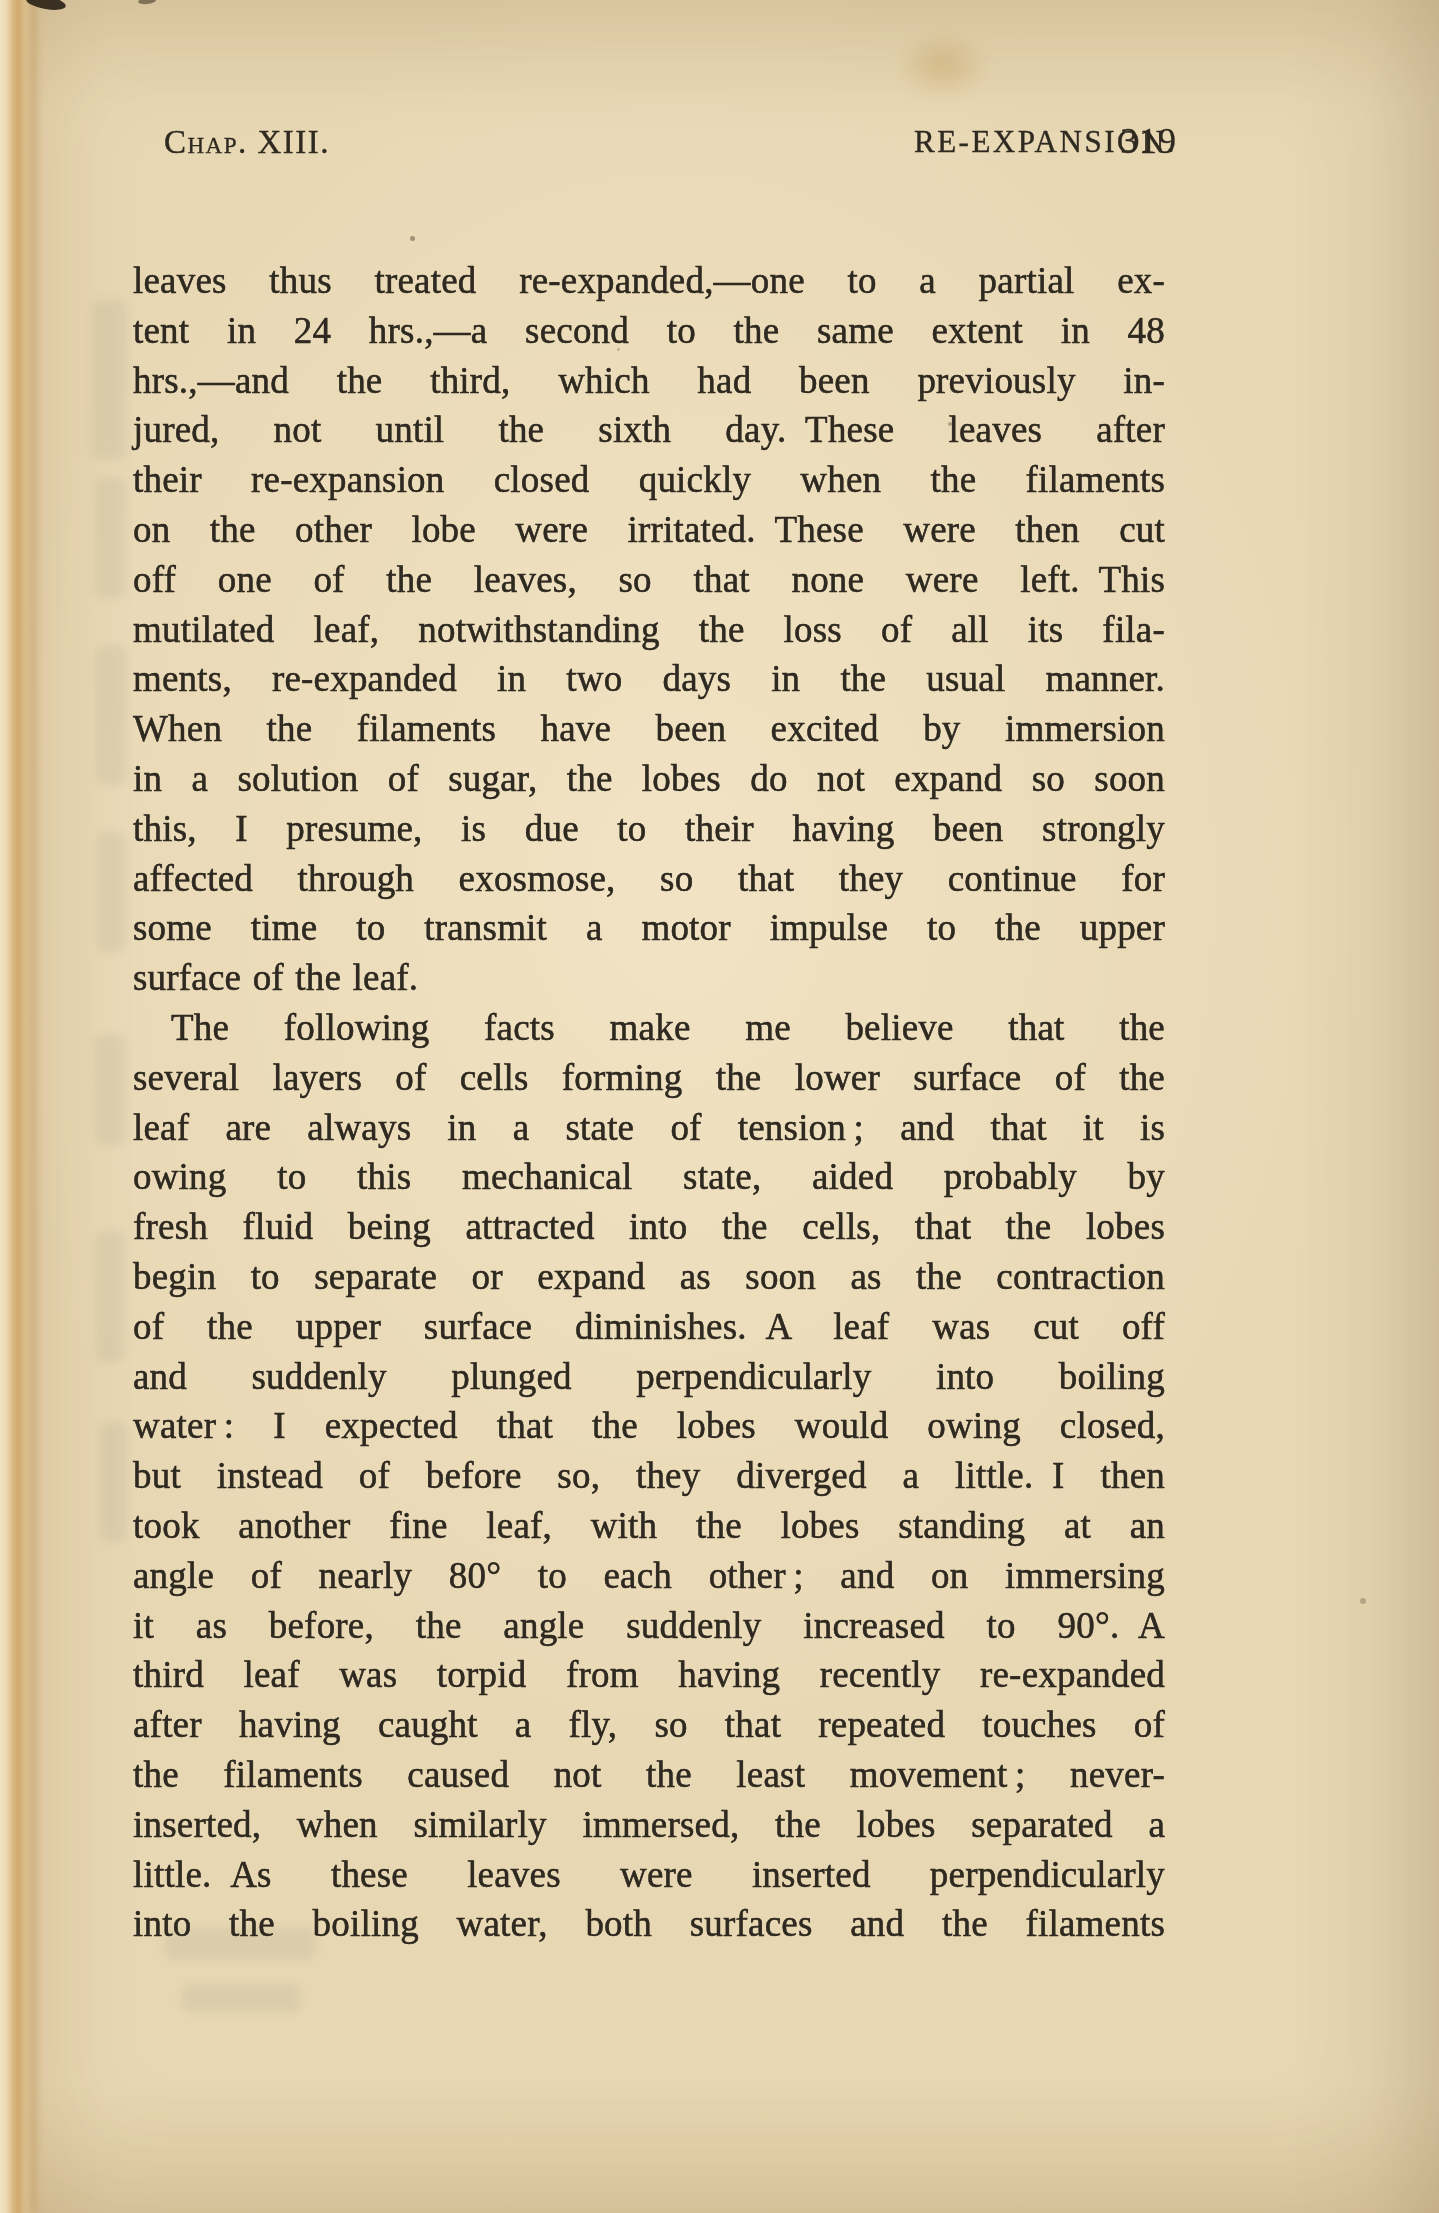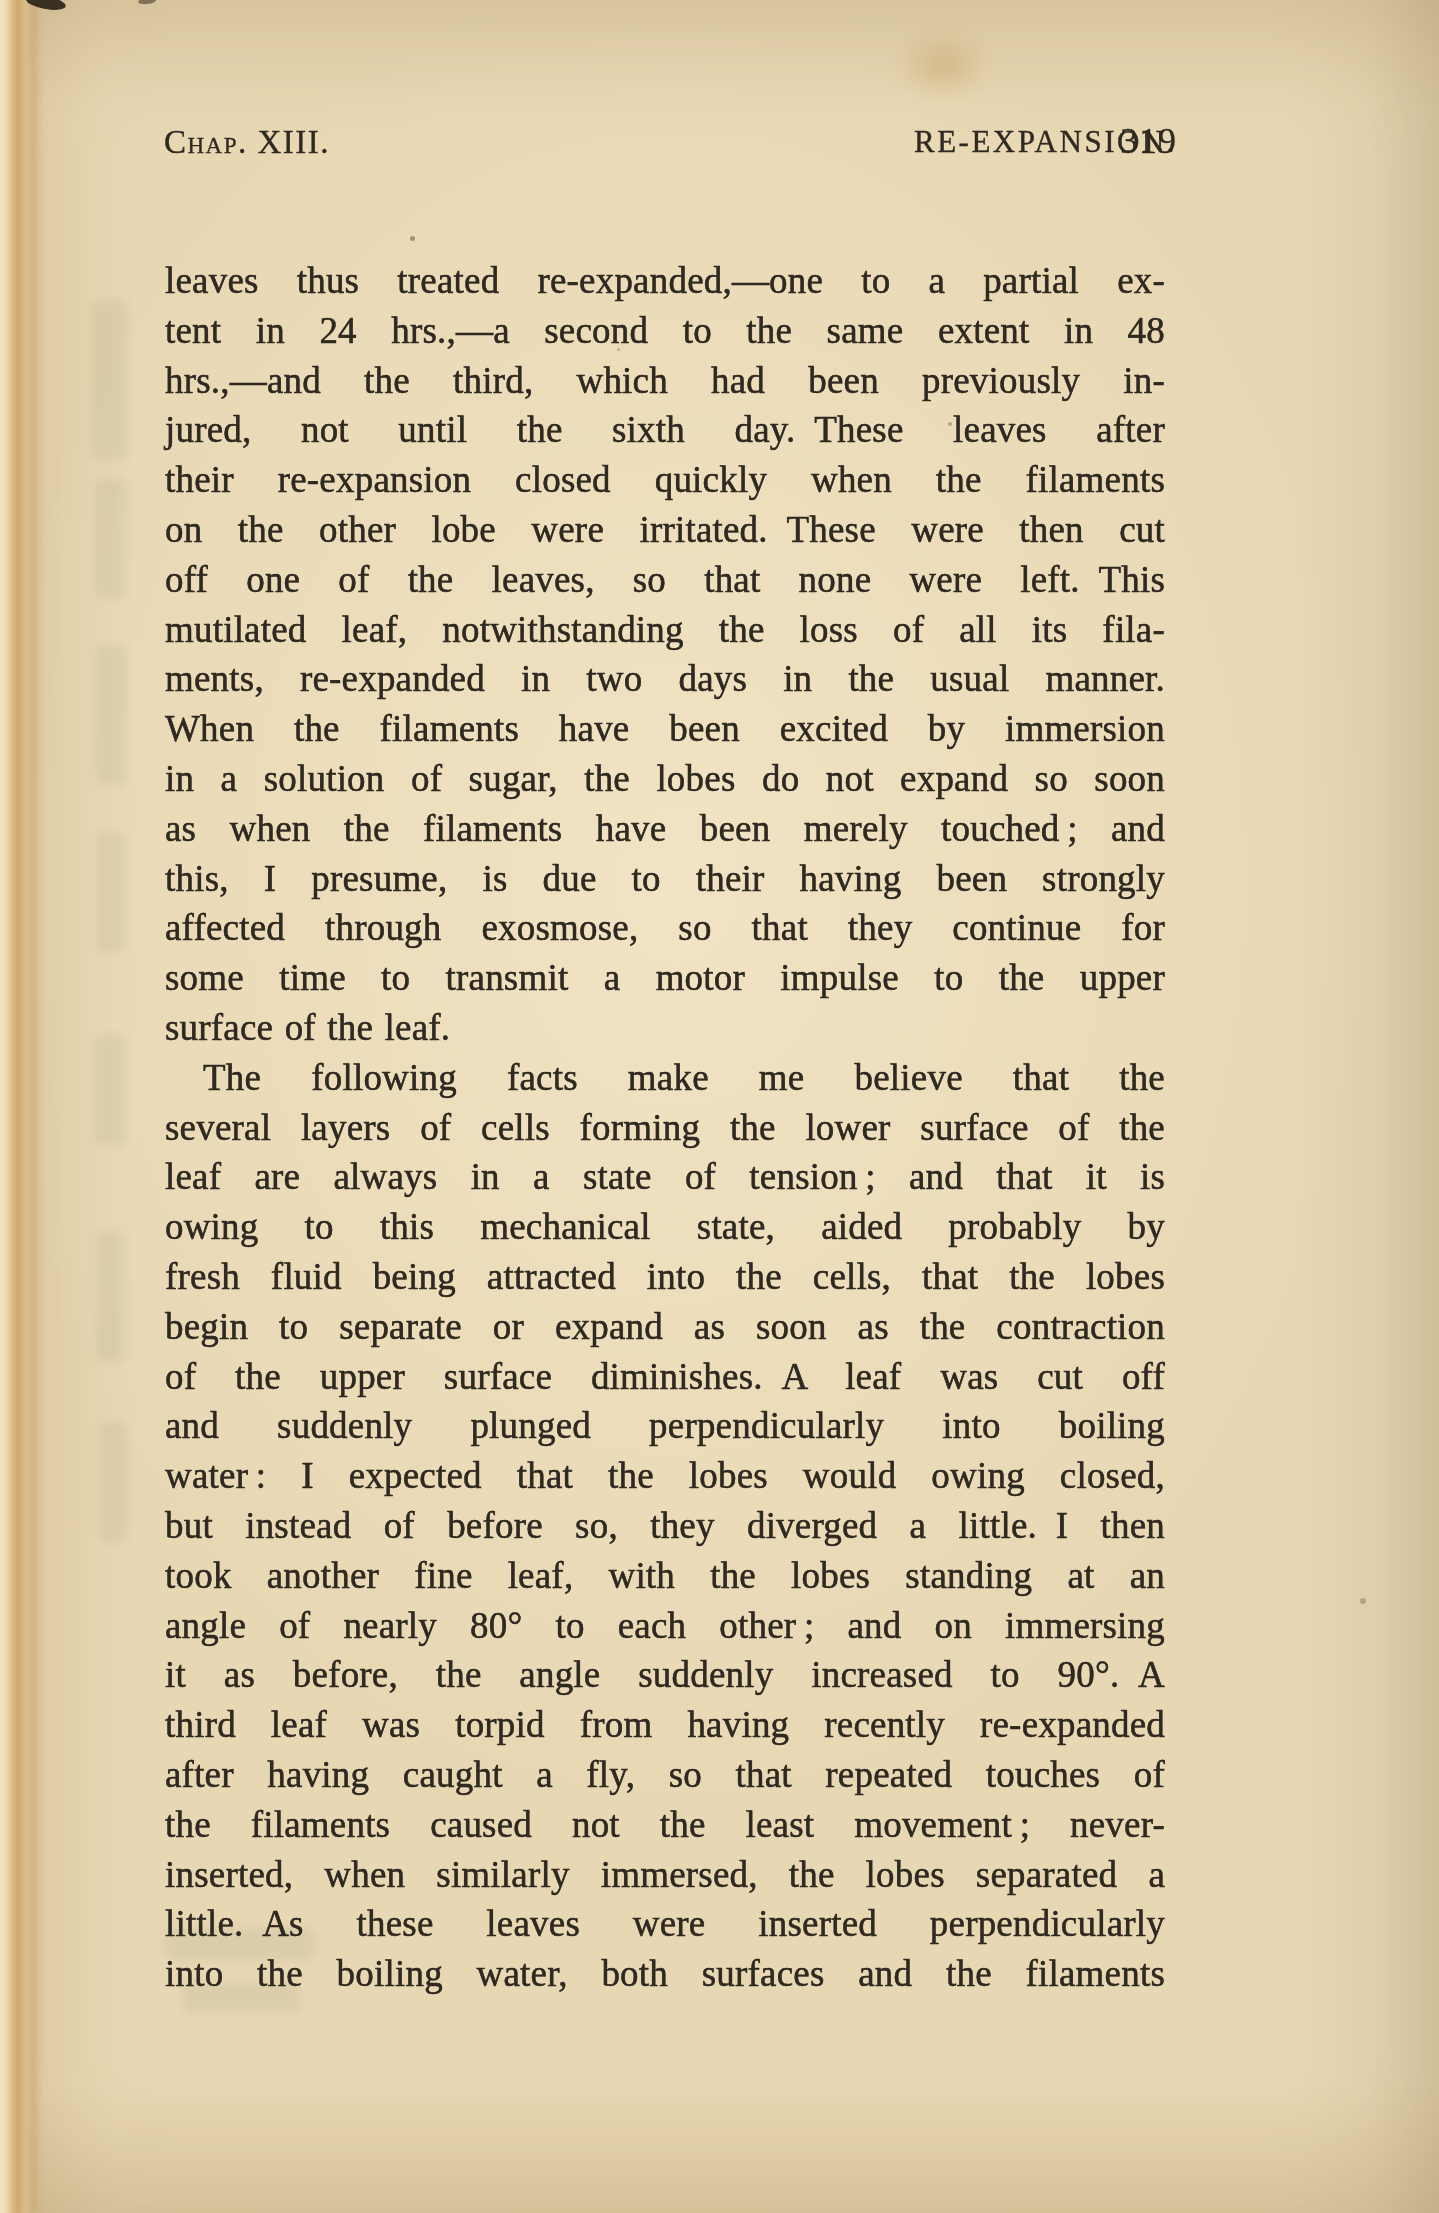--- a/index.html
+++ b/index.html
@@ -78,21 +78,21 @@
     -webkit-text-stroke:0.3px currentColor;
   }
 
   .textblock{
     position:absolute;left:133px;top:256px;width:1032px;
     font-size:37px;line-height:49.8px;
     letter-spacing:0.2px;word-spacing:2px;
     -webkit-text-stroke:0.45px currentColor;
     text-shadow:0 0 0.6px rgba(47,42,33,0.55);
   }
-  .line{height:49.8px;white-space:normal;margin-left:32px;}
+  .line{height:49.8px;white-space:normal;}
   .line.just{text-align:justify;text-align-last:justify;}
   .line.indent{text-indent:38px;}
 </style>
 </head>
 <body>
 
 <div class="page">
   <div class="edge-left"></div>
   <div class="crease"></div>
   <div class="corner-mark"></div>
@@ -126,21 +126,20 @@
         <div class="line just">tent in 24 hrs.,—a second to the same extent in 48</div>
         <div class="line just">hrs.,—and the third, which had been previously in-</div>
         <div class="line just">jured, not until the sixth day. These leaves after</div>
         <div class="line just">their re-expansion closed quickly when the filaments</div>
         <div class="line just">on the other lobe were irritated. These were then cut</div>
         <div class="line just">off one of the leaves, so that none were left. This</div>
         <div class="line just">mutilated leaf, notwithstanding the loss of all its fila-</div>
         <div class="line just">ments, re-expanded in two days in the usual manner.</div>
         <div class="line just">When the filaments have been excited by immersion</div>
         <div class="line just">in a solution of sugar, the lobes do not expand so soon</div>
-        <div class="line just">as when the filaments have been merely touched ; and</div>
         <div class="line just">this, I presume, is due to their having been strongly</div>
         <div class="line just">affected through exosmose, so that they continue for</div>
         <div class="line just">some time to transmit a motor impulse to the upper</div>
         <div class="line">surface of the leaf.</div>
       </div>
       <div>
         <div class="line just indent">The following facts make me believe that the</div>
         <div class="line just">several layers of cells forming the lower surface of the</div>
         <div class="line just">leaf are always in a state of tension ; and that it is</div>
         <div class="line just">owing to this mechanical state, aided probably by</div>

